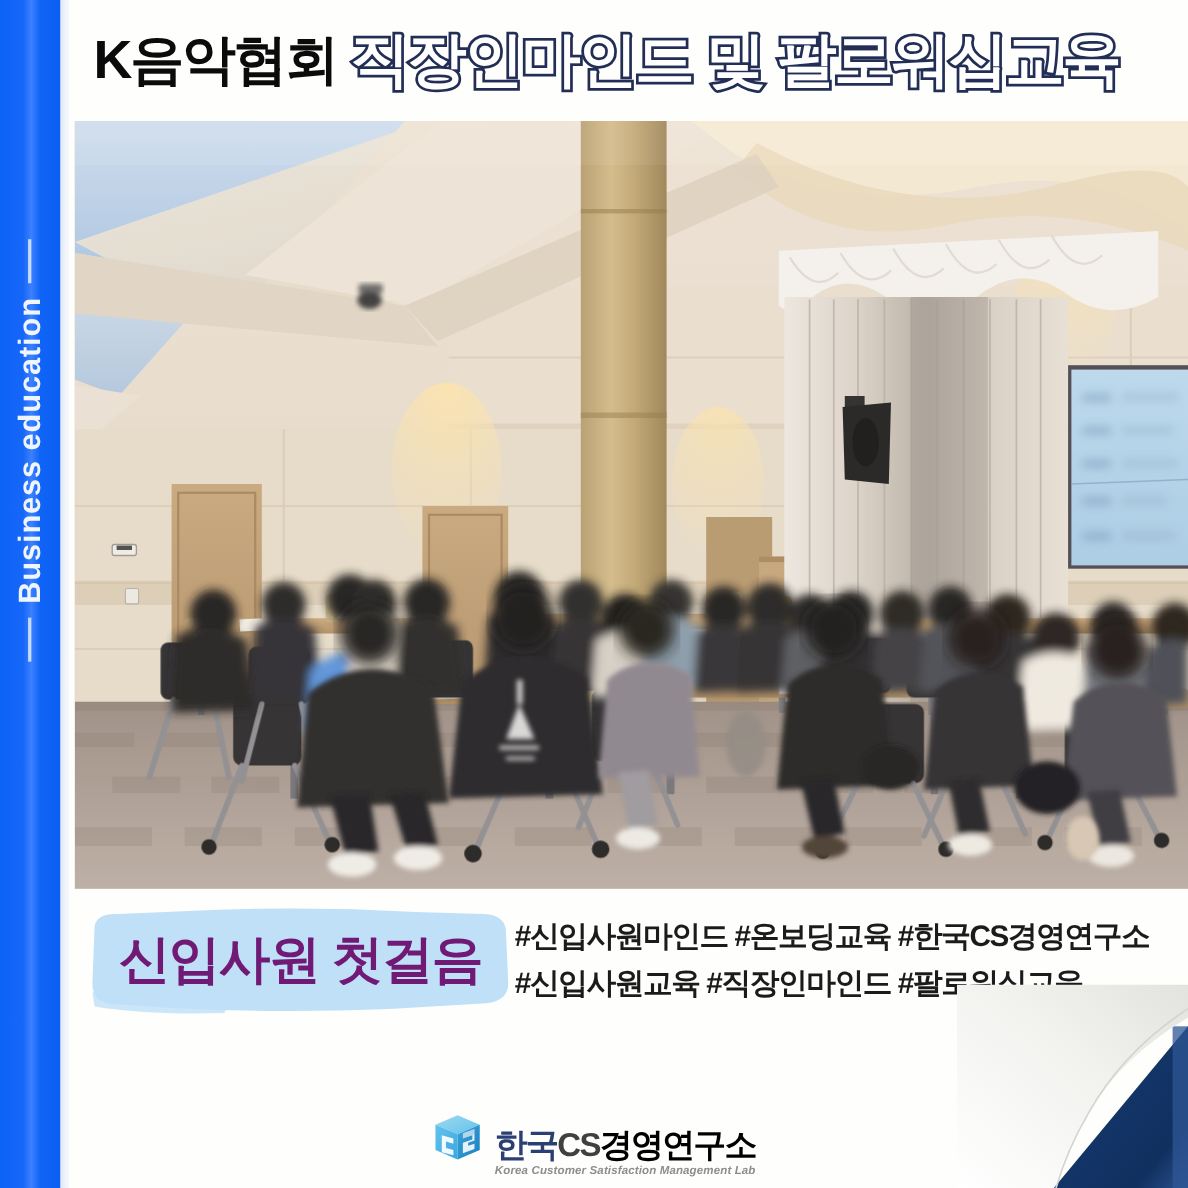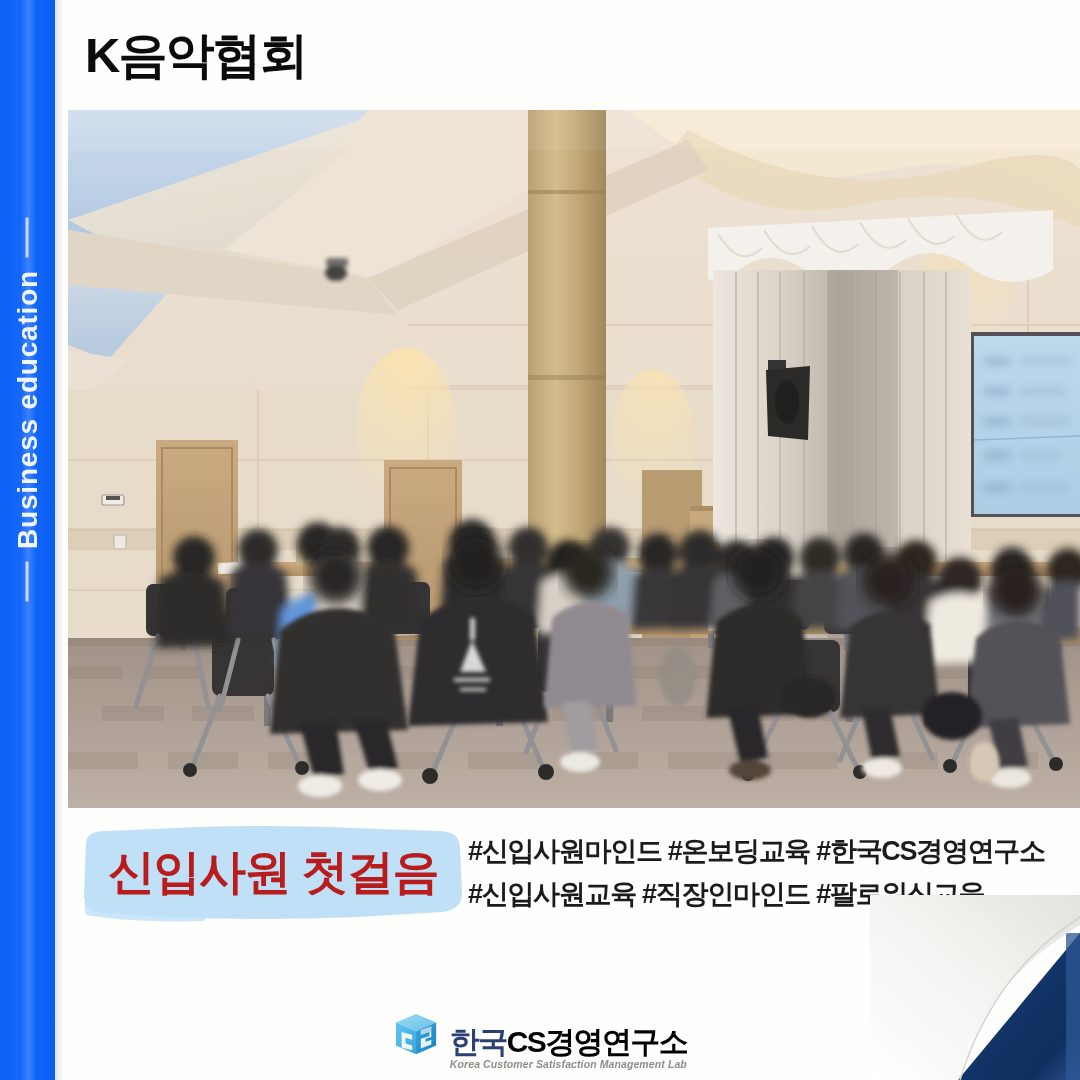--- a/index.html
+++ b/index.html
@@ -115,21 +115,21 @@
     position:absolute; inset:0;
     width:100%; height:100%;
   }
   #hl-text {
     position:absolute; left:0; top:0;
     width:390px; height:100px;
     display:flex; align-items:center; justify-content:center;
     font-size:47px;
     font-weight:900;
     letter-spacing:-1.5px;
-    color:#b91c1c;
+    color:#701a75;
     white-space:nowrap;
     font-family:"Liberation Sans", sans-serif;
   }
   #tags {
     position:absolute;
     left:400px; top:10px;
     width:600px;
   }
   #tags .tline {
     font-size:27px;
@@ -153,21 +153,21 @@
   #logo-mark { width:46px; height:46px; flex:0 0 auto; }
   #logo-words { display:flex; flex-direction:column; align-items:flex-start; gap:1px; }
   #logo-ko {
     display:flex; align-items:baseline;
     font-size:30px; font-weight:900; letter-spacing:-1.6px;
     line-height:1;
     font-family:"Liberation Sans", sans-serif;
     justify-content:space-between;
   }
   #logo-ko .k1 { color:#2b3f73; }
-  #logo-ko .k2 { color:#000000; }
+  #logo-ko .k2 { color:#404040; }
   #logo-ko .k3 { color:#000000;margin-top:28px; }
   #logo-en {
     font-size:10.5px;
     font-weight:600;
     letter-spacing:.1px;
     color:#8d8d8d;
     white-space:nowrap;
     font-family:"Liberation Sans", sans-serif;
     font-style:italic;
   }
@@ -184,20 +184,21 @@
   <div id="left-rail"></div>
   <div id="left-rail-edge"></div>
   <div id="rail-label">
     <span class="dash"></span>
     <span class="txt">Business education</span>
     <span class="dash"></span>
   </div>
 
   <div id="headline">
     <span class="h-black">K음악협회</span>
+    <span class="h-outline">직장인마인드 및 팔로워십교육</span>
   </div>
 
   <div id="photo">
     <svg viewBox="0 0 1012 698" preserveAspectRatio="xMidYMid slice">
       <defs>
         <linearGradient id="skyG" x1="0" y1="0" x2="0" y2="1">
           <stop offset="0" stop-color="#cfe0f3"></stop>
           <stop offset="1" stop-color="#a9c6e6"></stop>
         </linearGradient>
         <linearGradient id="wallG" x1="0" y1="0" x2="0" y2="1">

